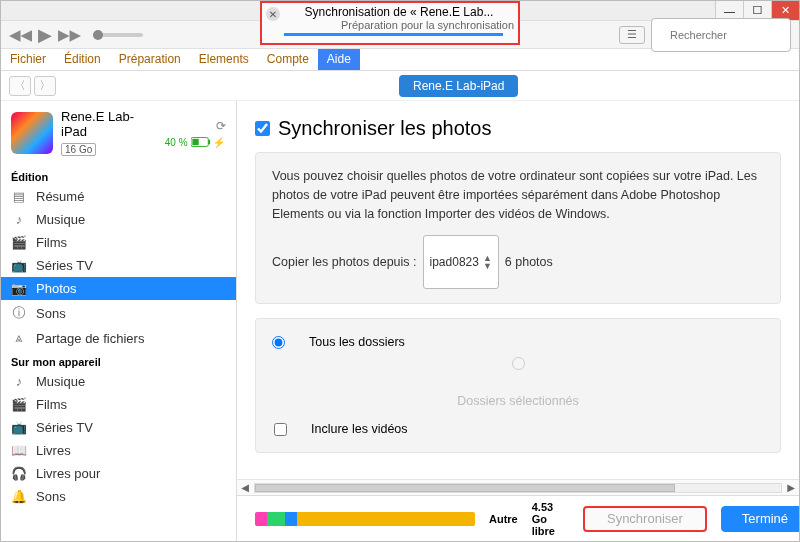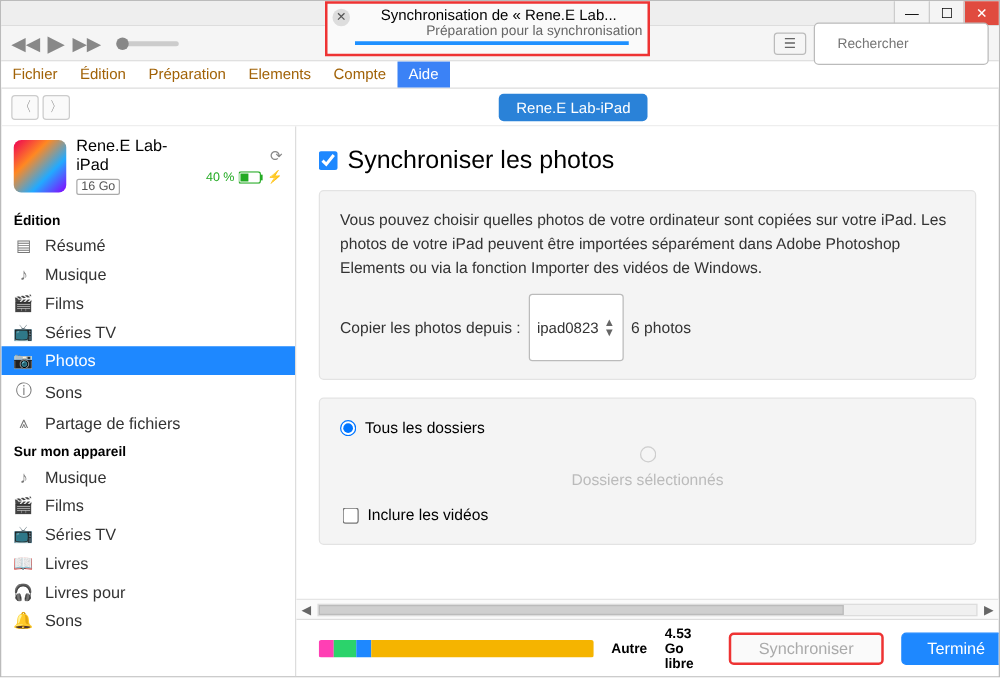--- a/index.html
+++ b/index.html
@@ -62,21 +62,21 @@
   .main { flex:1; display:flex; flex-direction:column; overflow:hidden; }
   .main-scroll { flex:1; overflow:auto; padding:16px 18px; }
   .section-title { font-size:20px; font-weight:400; display:flex; align-items:center; gap:8px; margin-bottom:12px; }
   .section-title input[type=checkbox] { width:15px; height:15px; accent-color:#1e88ff; }
   .panel { background:#f4f4f4; border:1px solid #e3e3e3; border-radius:4px; padding:14px 16px; font-size:12.5px; color:#333; margin-bottom:14px; }
   .panel p { margin-bottom:12px; line-height:1.5; }
   .copy-row { display:flex; align-items:center; gap:6px; }
   .combo { border:1px solid #bbb; background:#fff; border-radius:3px; padding:18px 6px; font-size:12px; display:flex; align-items:center; gap:4px; }
   .combo .caret { font-size:9px; color:#666; line-height:8px; }
   .opts { background:#f4f4f4; border:1px solid #e3e3e3; border-radius:4px; padding:12px 16px; font-size:12.5px; }
-  .opts label { display:flex; align-items:center; gap:7px; padding:4px 0; }
+  .opts label { display:flex; align-items:center; gap:24px; padding:4px 0; }
   .opts .dim { color:#bbb;flex-direction:column; }
   .opts .indent { margin-left:2px; }
 
   
   .hscroll { height:16px; border-top:1px solid #e5e5e5; display:flex; align-items:center; background:#fafafa;}
   .hscroll .arrow { width:16px; text-align:center; font-size:10px; color:#666; }
   .hscroll .track { flex:1; height:10px; background:#f0f0f0; border:1px solid #ddd; margin:0 1px; }
   .hscroll .thumb { width:420px; height:100%; background:#cfcfcf; border:1px solid #bbb; }
 
   

